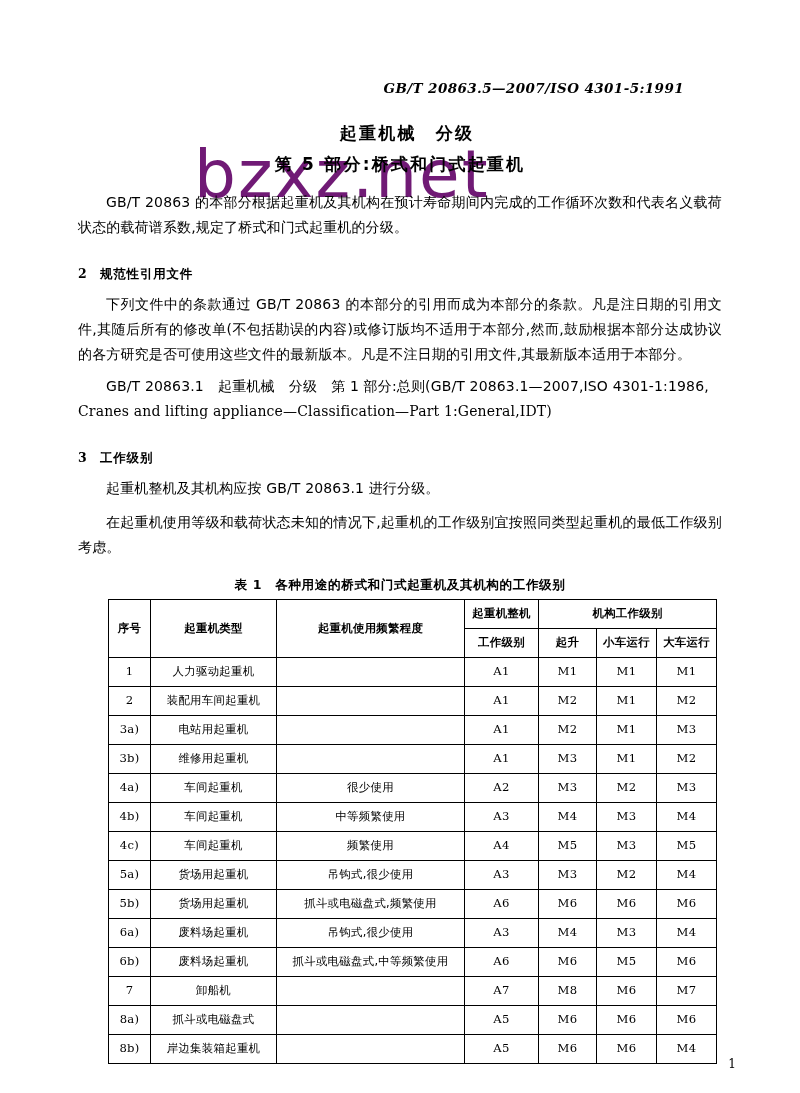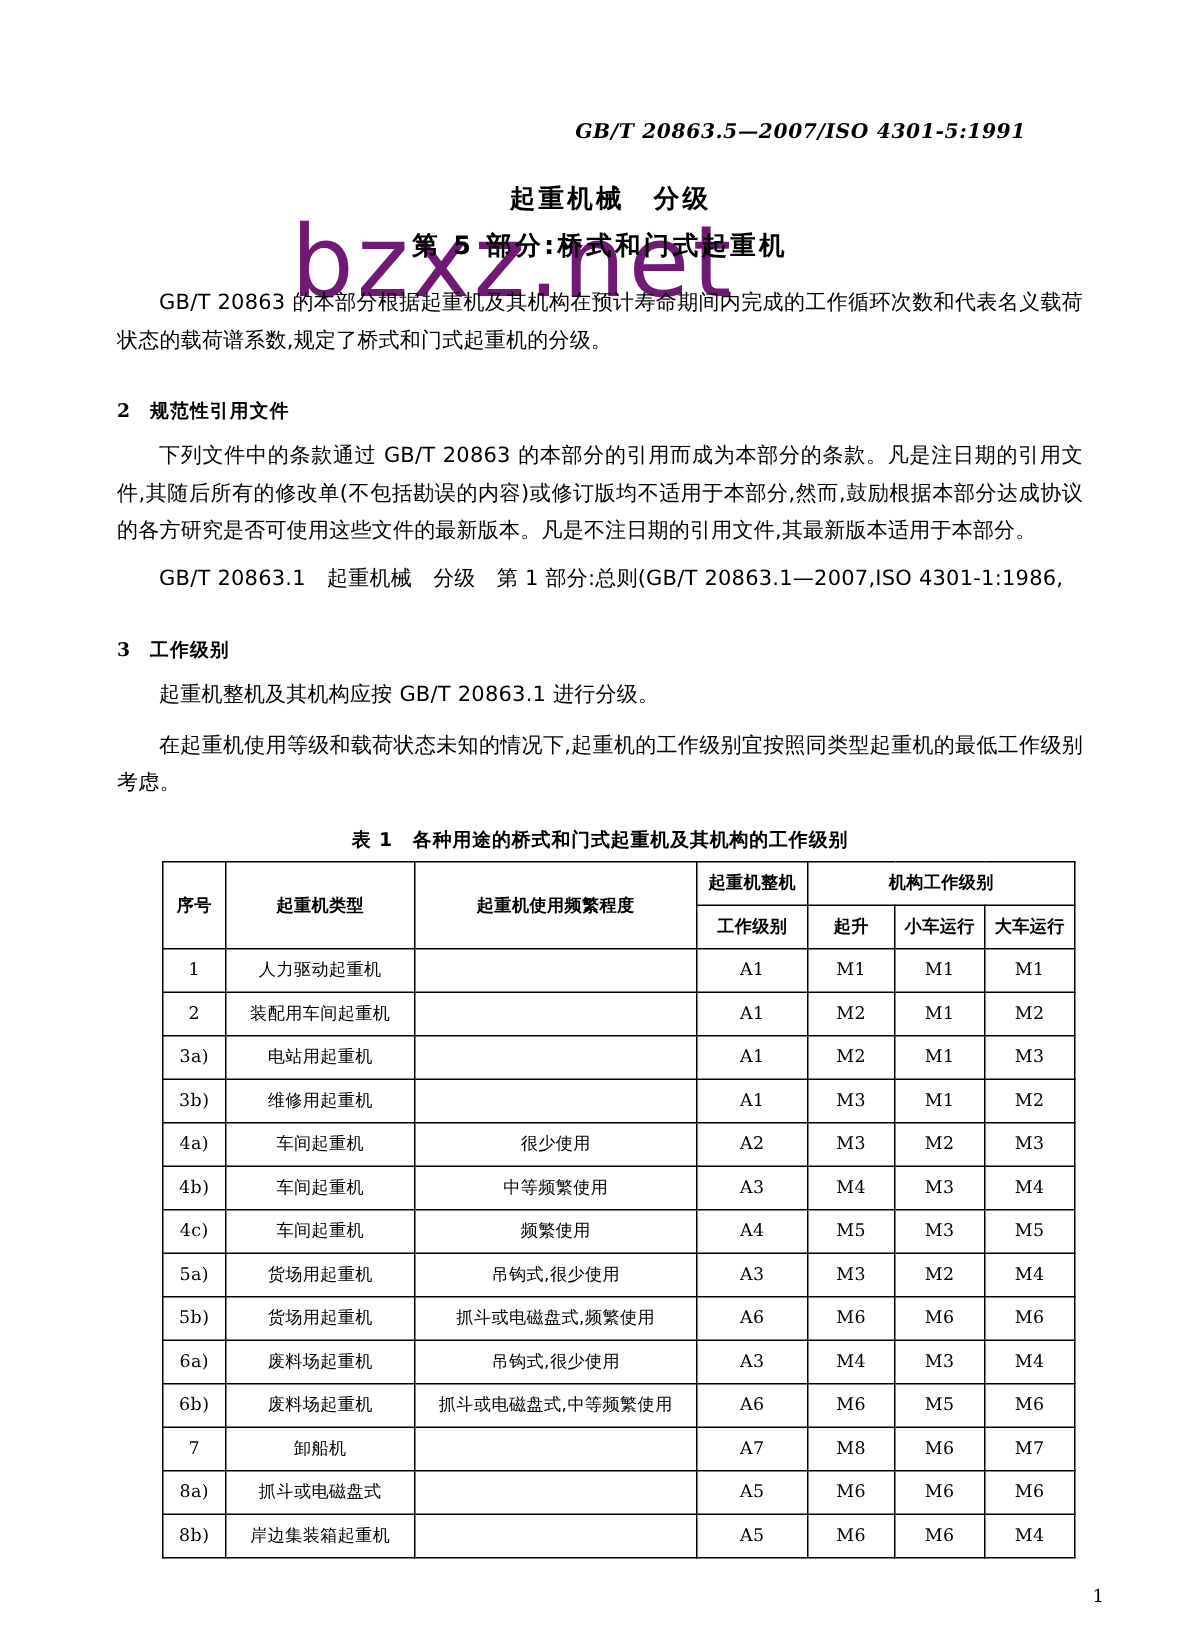--- a/index.html
+++ b/index.html
@@ -153,20 +153,21 @@
     <div class="title-block">
       <div class="title-line-1">起重机械　分级</div>
       <div>第 5 部分:桥式和门式起重机</div>
     </div>
 
     <p class="body-text indent">GB/T 20863 的本部分根据起重机及其机构在预计寿命期间内完成的工作循环次数和代表名义载荷状态的载荷谱系数,规定了桥式和门式起重机的分级。</p>
 
     <div class="sec-head"><span class="num latin">2</span><span>规范性引用文件</span></div>
     <p class="body-text indent">下列文件中的条款通过 GB/T 20863 的本部分的引用而成为本部分的条款。凡是注日期的引用文件,其随后所有的修改单(不包括勘误的内容)或修订版均不适用于本部分,然而,鼓励根据本部分达成协议的各方研究是否可使用这些文件的最新版本。凡是不注日期的引用文件,其最新版本适用于本部分。</p>
     <p class="body-text hang">GB/T 20863.1　起重机械　分级　第 1 部分:总则(GB/T 20863.1—2007,ISO 4301-1:1986,</p>
+    <p class="body-text cont latin">Cranes and lifting appliance—Classification—Part 1:General,IDT)</p>
 
     <div class="sec-head"><span class="num latin">3</span><span>工作级别</span></div>
     <p class="body-text indent">起重机整机及其机构应按 GB/T 20863.1 进行分级。</p>
     <p class="body-text indent">在起重机使用等级和载荷状态未知的情况下,起重机的工作级别宜按照同类型起重机的最低工作级别考虑。</p>
 
     <div class="table-caption">表 1　各种用途的桥式和门式起重机及其机构的工作级别</div>
 
     <table class="grade-table">
       <colgroup>
         <col class="col-seq">

